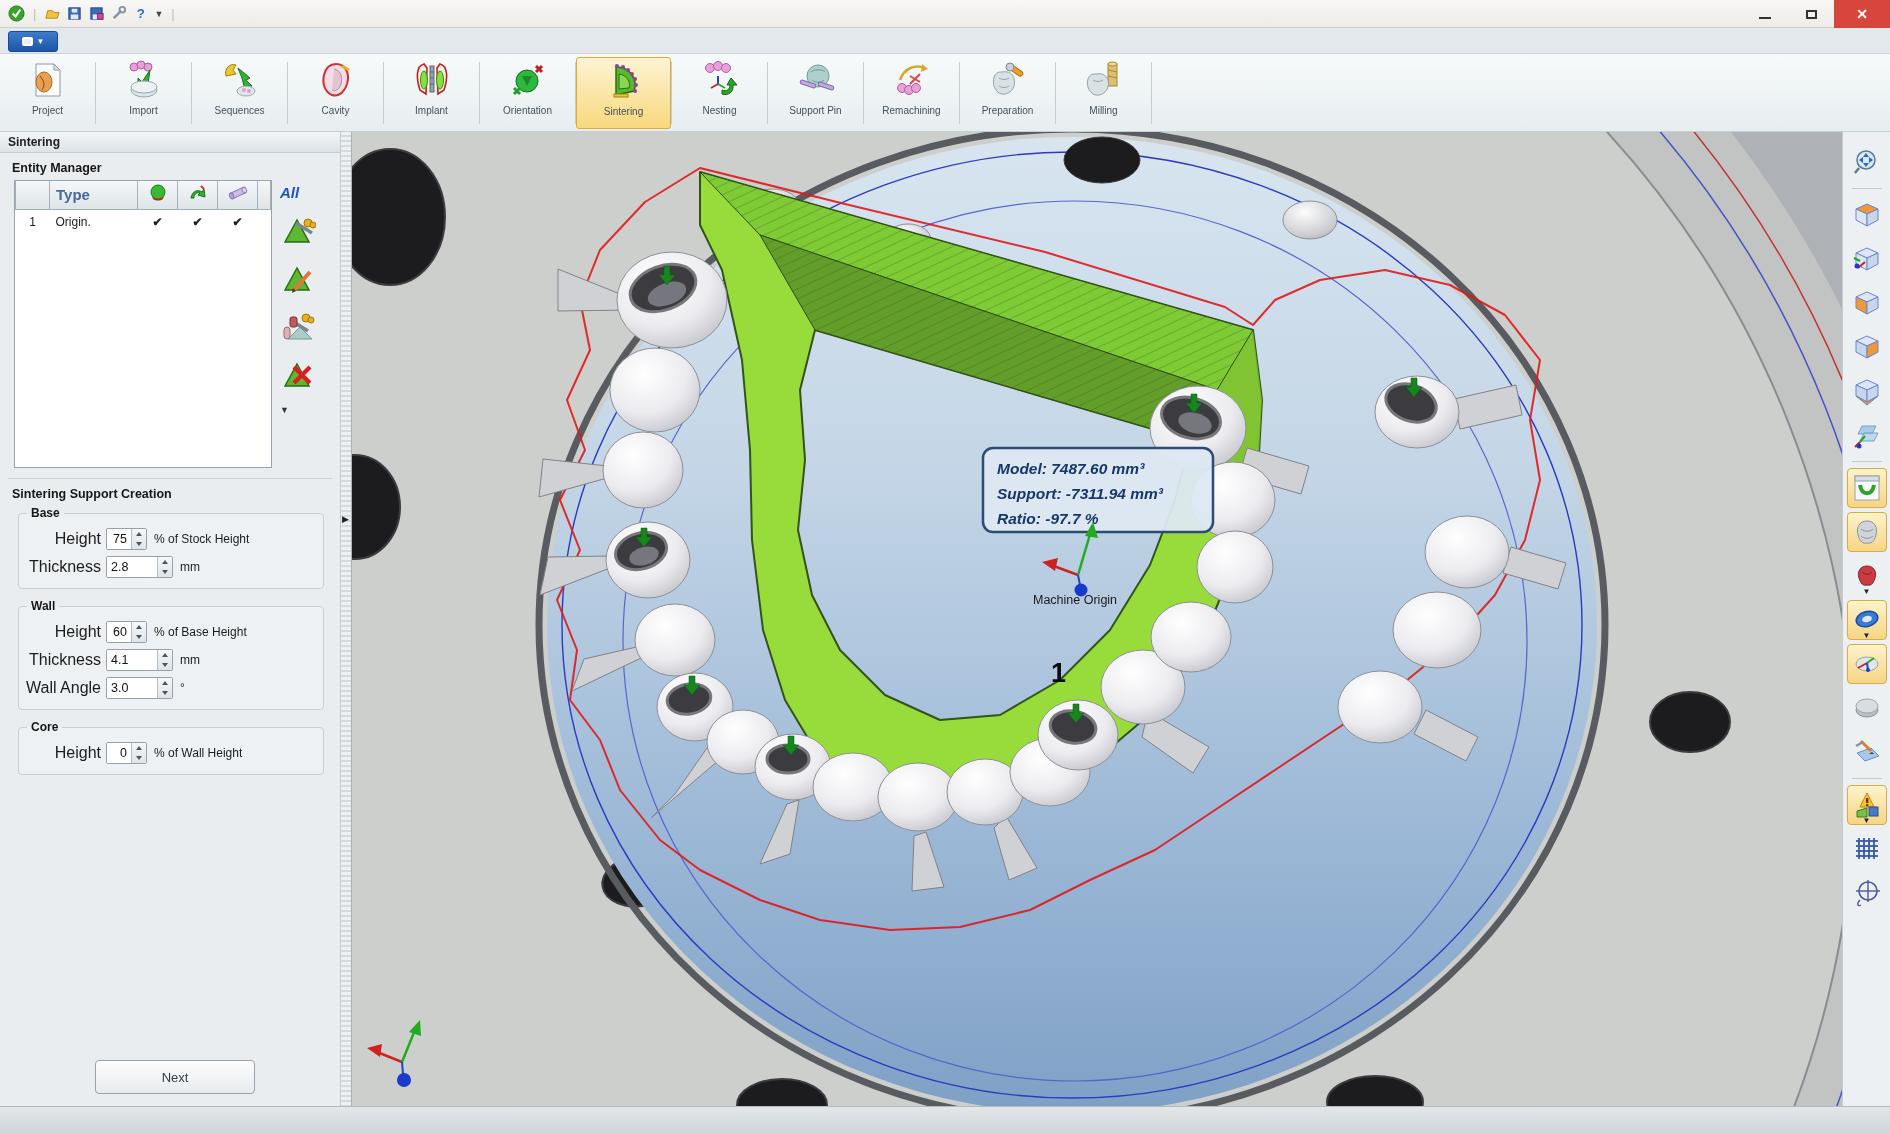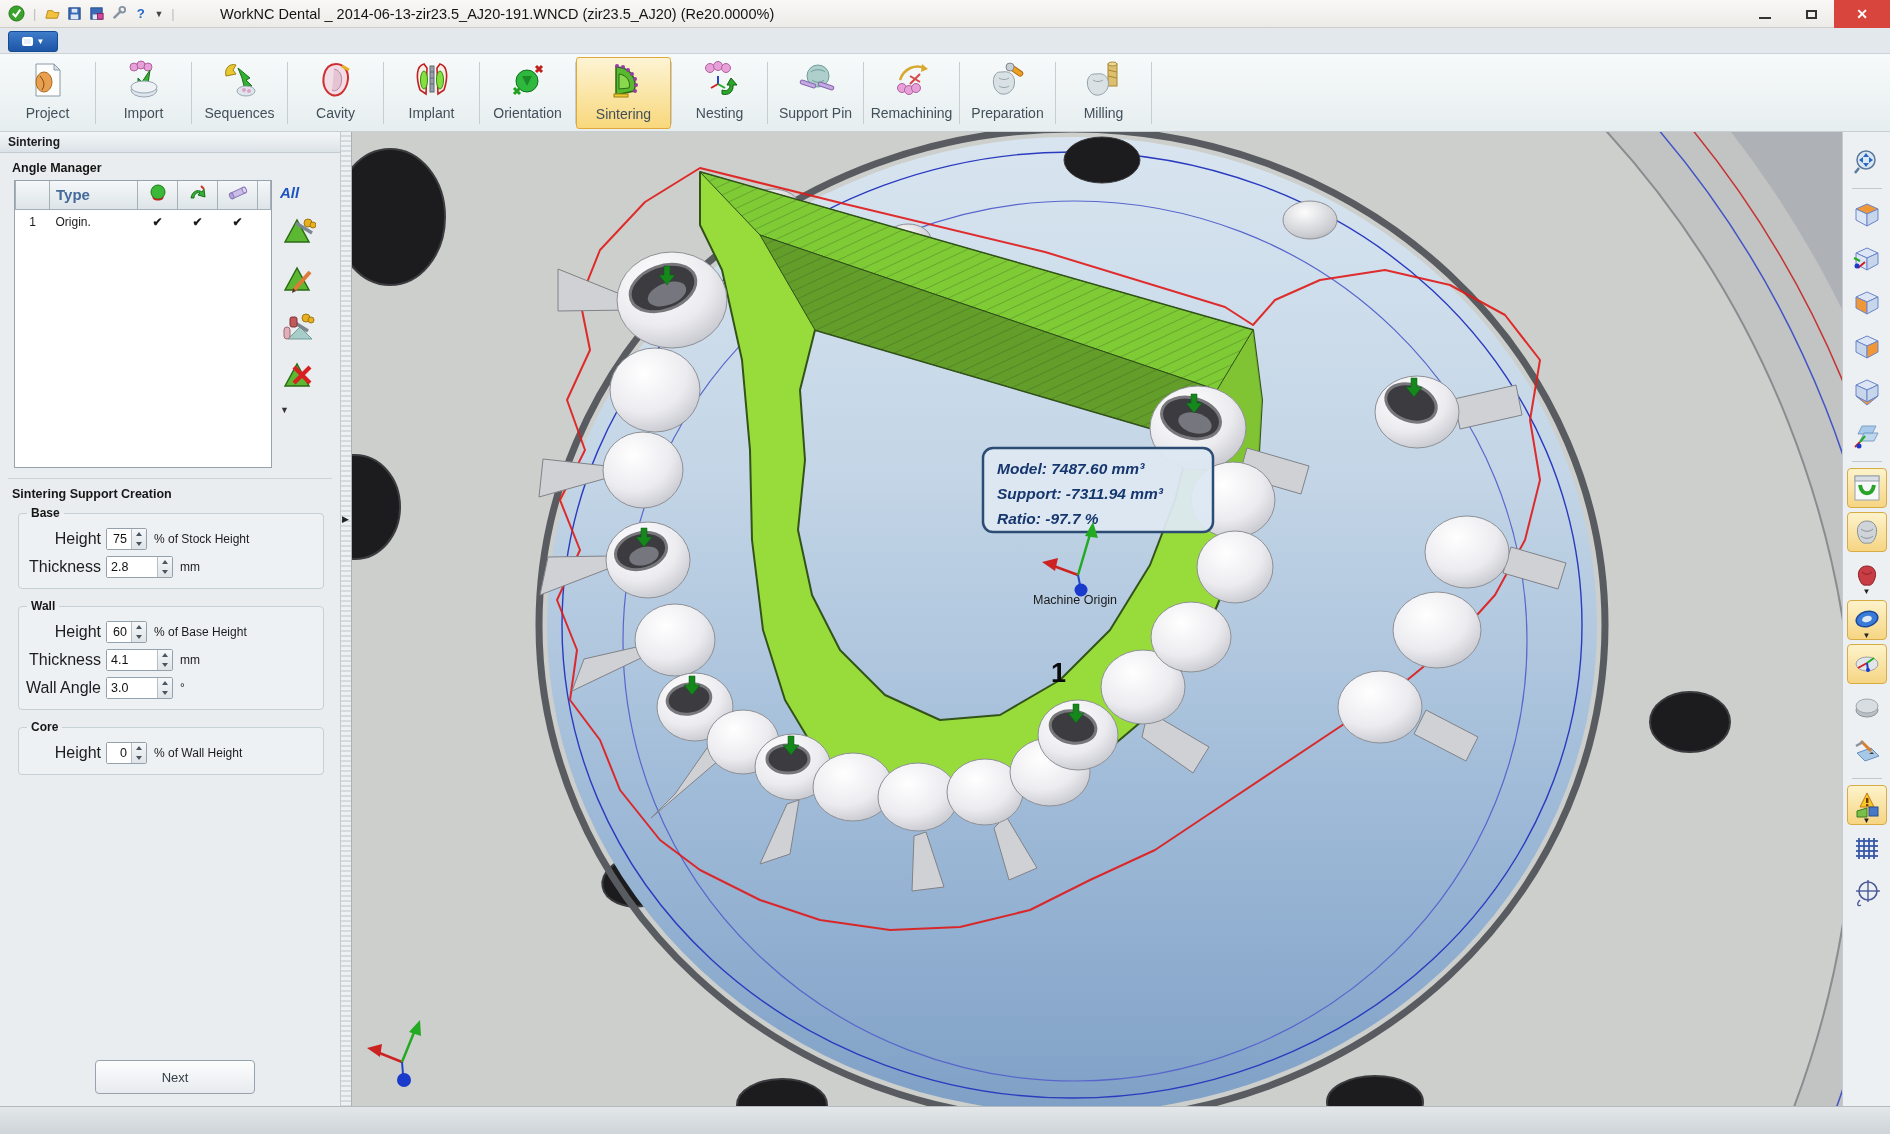--- a/index.html
+++ b/index.html
@@ -33,21 +33,21 @@
   .tabs { position:absolute; left:70px; top:0; height:26px; display:flex; }
   .tab { padding:0 20px; line-height:25px; font-size:11px; color:#4f5d66; letter-spacing:.3px; }
   .tab.active { background:linear-gradient(#f3f6f7,#e7ecef); border:1px solid #b8c2c9;
     border-bottom:none; color:#93a0a9; }
 
   
   .ribbon { position:absolute; left:0; top:54px; width:1890px; height:78px;
     background:linear-gradient(#f7fafa,#e7eef0); border-bottom:1px solid #c7cfd4; }
   .ritem { float:left; width:95px; height:72px; margin-top:3px; text-align:center; position:relative; }
   .ritem .icn { width:40px; height:40px; margin:3px auto 1px; }
-  .ritem .rlabel { font-size:14px; color:#42505a; }
+  .ritem .rlabel { font-size:10px; color:#42505a; }
   .ritem.active { background:linear-gradient(#fdf4d4,#f8d87c); border:1px solid #e1a93d; border-radius:3px; }
   .rsep { float:left; width:1px; height:62px; margin-top:8px; background:#c5ced3; }
 
   
   .sidebar { position:absolute; left:0; top:132px; width:340px; height:974px;
     background:#e9edf0; }
   .side-header { height:21px; background:linear-gradient(#f3f6f8,#dce3e8);
     border-bottom:1px solid #c2ccd2; font-size:12px; font-weight:bold; color:#1c1c1c;
     line-height:21px; padding-left:8px; }
   .group-title { font-size:12.5px; font-weight:bold; color:#161616; margin:8px 0 5px 12px; }
@@ -136,21 +136,20 @@
     <svg width="17" height="17" viewBox="0 0 18 18">
         <line x1="4" y1="14" x2="12" y2="6" stroke="#8593a2" stroke-width="2.6"></line>
         <circle cx="13" cy="5" r="3" fill="none" stroke="#8593a2" stroke-width="2"></circle>
       </svg>
     <svg width="17" height="17" viewBox="0 0 18 18">
         <text x="5" y="14" font-size="14" font-weight="bold" fill="#2868c8" font-family="Liberation Sans,sans-serif">?</text>
       </svg>
     <span class="qat-caret">▼</span>
     <span class="qat-sep">|</span>
   </div>
-  <div class="title-text">WorkNC Dental _ 2014-06-13-zir23.5_AJ20-191.WNCD (zir23.5_AJ20) (Re20.0000%)</div>
   <div class="win-controls">
     <div class="winbtn">
         <div class="bar"></div>
       </div>
     <div class="winbtn">
         <div class="box"></div>
       </div>
     <div class="winbtn close">✕</div>
   </div>
 </div>
@@ -301,21 +300,21 @@
         <path d="M12 14 C22 12 26 20 24 27 C22 34 14 37 9 34 C3 30 2 21 5 17 C7 14 9 14 12 14 Z" fill="#d9e1e5" stroke="#93a3ab"></path>
         <path d="M9 20 C12 22 16 22 19 20" stroke="#93a3ab" fill="none"></path>
       </svg>
     <div class="rlabel">Milling</div>
   </div>
   <div class="rsep"></div>
 </div>
 
 <div class="sidebar">
   <div class="side-header">Sintering</div>
-  <div class="group-title">Angle Manager</div>
+  <div class="group-title">Entity Manager</div>
 
   <div class="em-wrap">
     <div class="em-box">
       <table class="em">
         <tbody>
             <tr>
           <th style="width:34px"></th>
           <th class="tcol" style="width:88px">Type</th>
           <th style="width:40px">
             <svg width="20" height="20" viewBox="0 0 20 20">

